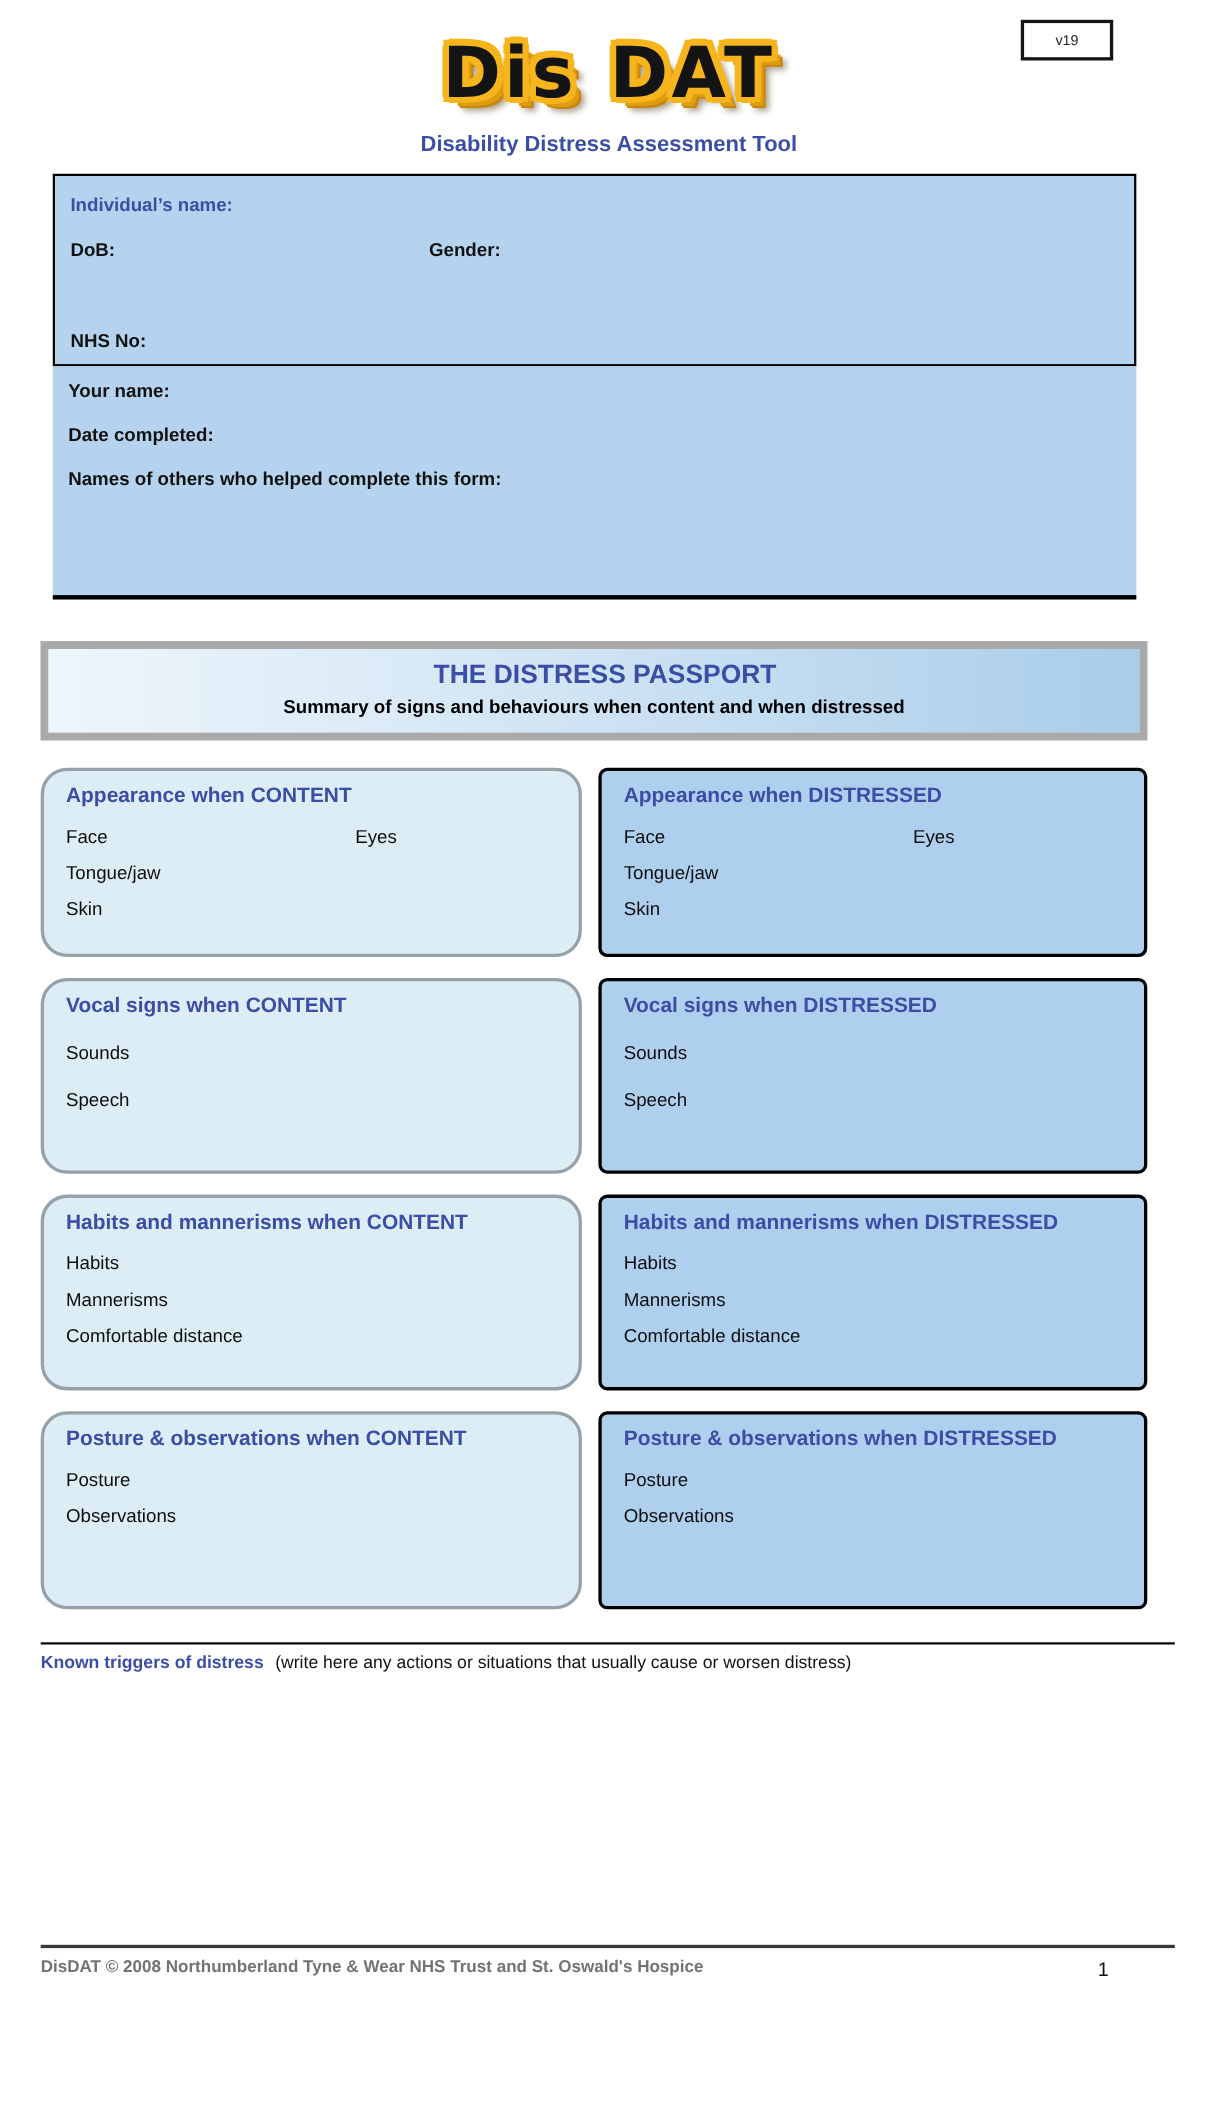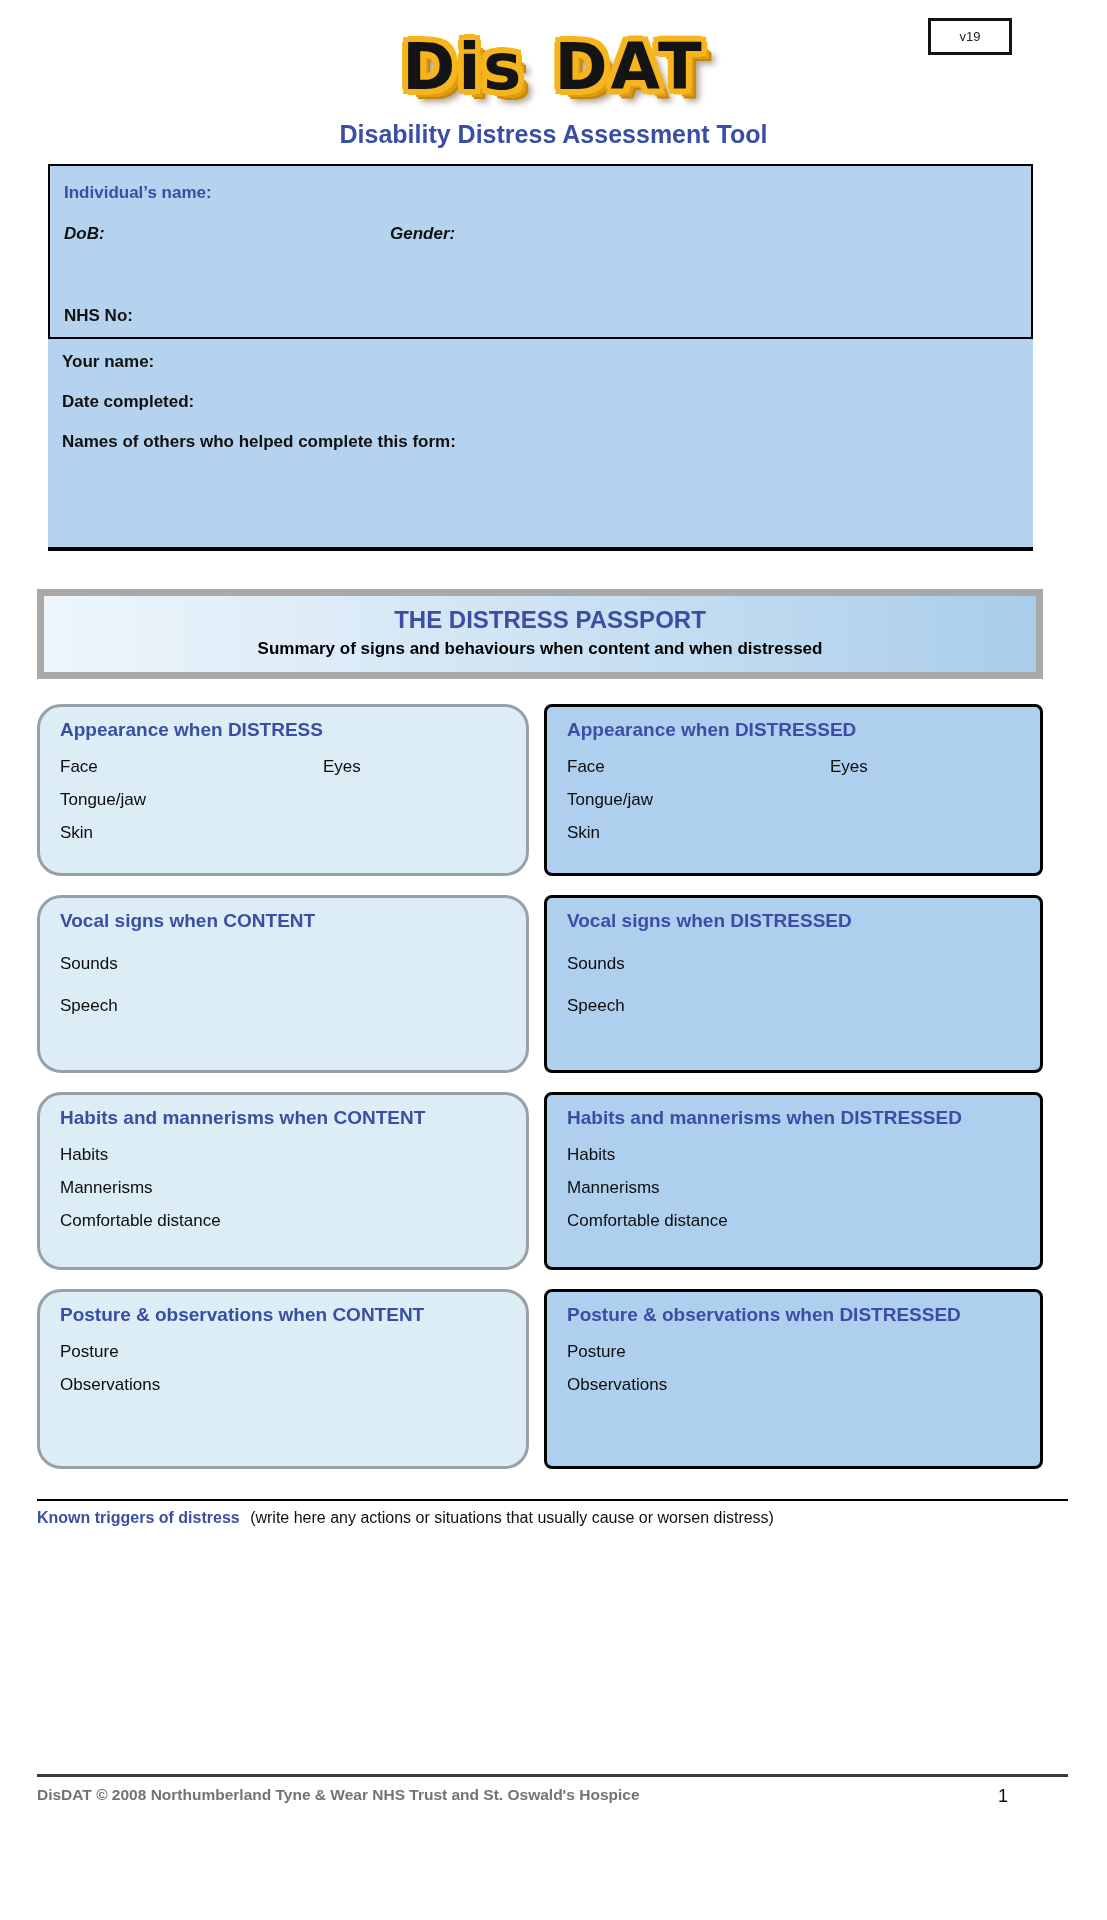--- a/index.html
+++ b/index.html
@@ -36,33 +36,33 @@
       -5px  5px 0 #f6b51d, 5px  5px 0 #f6b51d,
       -6px  0   0 #f6b51d, 6px  0   0 #f6b51d,
        0   -6px 0 #f6b51d, 0    6px 0 #f6b51d,
        8px  8px 0 #e09c10, 10px 10px 0 #c5860b,
        13px 13px 6px rgba(70,45,0,0.45);
   }
   .logo-word + .logo-word { margin-left:30px; }
 
   .main-title {
     margin-top:24px; text-align:center;
-    color:#3b4ea5; font-weight:bold; font-size:25px;
+    color:#3b4ea5; font-weight:bold; font-size:20px;
   }
 
   
   .patient-box {
     margin:15px 0 0 48px; width:985px; height:175px;
     background:#b5d3ee; border:2px solid #000;
     padding:17px 14px 11px;
     display:flex; flex-direction:column;
   }
   .lbl { font-weight:bold; font-size:17px; color:#111; }
   .lbl-blue { color:#3b4ea5; }
-  .dob-row { display:flex; margin-top:21px;font-style:italic; }
+  .dob-row { display:flex; margin-top:21px; }
   .dob-row .first { width:326px; }
   .vspacer { flex:1; }
 
   .completer-box {
     margin-left:48px; width:985px; height:212px;
     background:#b5d3ee; border-bottom:4px solid #000;
     padding:13px 14px;
   }
   .completer-box .lbl { display:block; margin-top:20px; }
   .completer-box .lbl:first-child { margin-top:0; }
@@ -155,21 +155,21 @@
   <div class="passport-frame">
     <div class="passport-inner">
       <div class="passport-title">THE DISTRESS PASSPORT</div>
       <div class="passport-sub">Summary of signs and behaviours when content and when distressed</div>
     </div>
   </div>
 
   <div class="grid">
 
     <div class="panel content">
-      <div class="panel-heading">Appearance when DISTRESS</div>
+      <div class="panel-heading">Appearance when CONTENT</div>
       <div class="row first">
         <span class="f1">Face</span>
         <span>Eyes</span>
       </div>
       <div class="row">Tongue/jaw</div>
       <div class="row">Skin</div>
     </div>
 
     <div class="panel distressed">
       <div class="panel-heading">Appearance when DISTRESSED</div>

